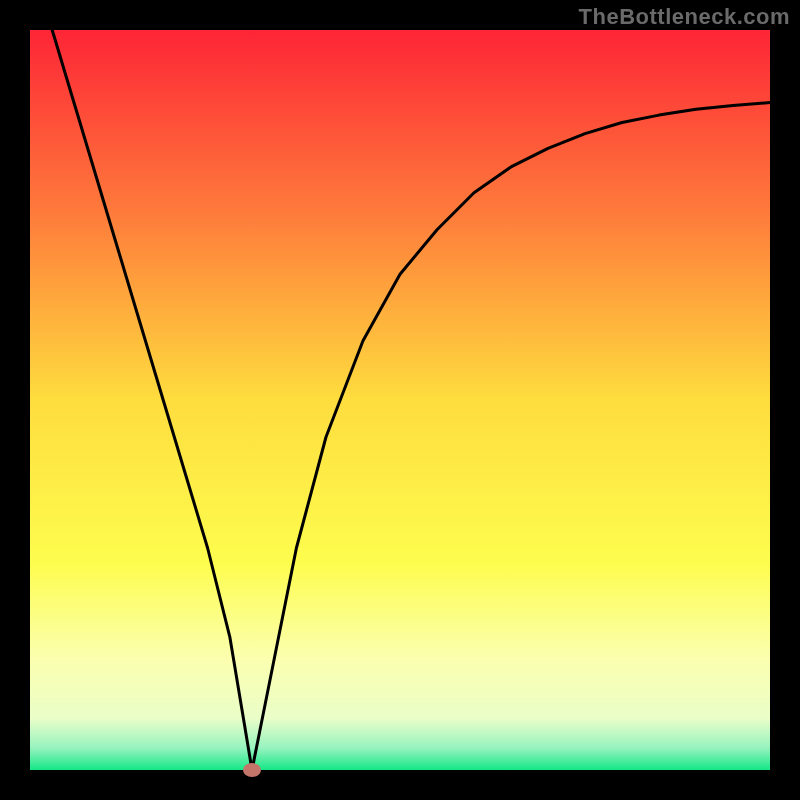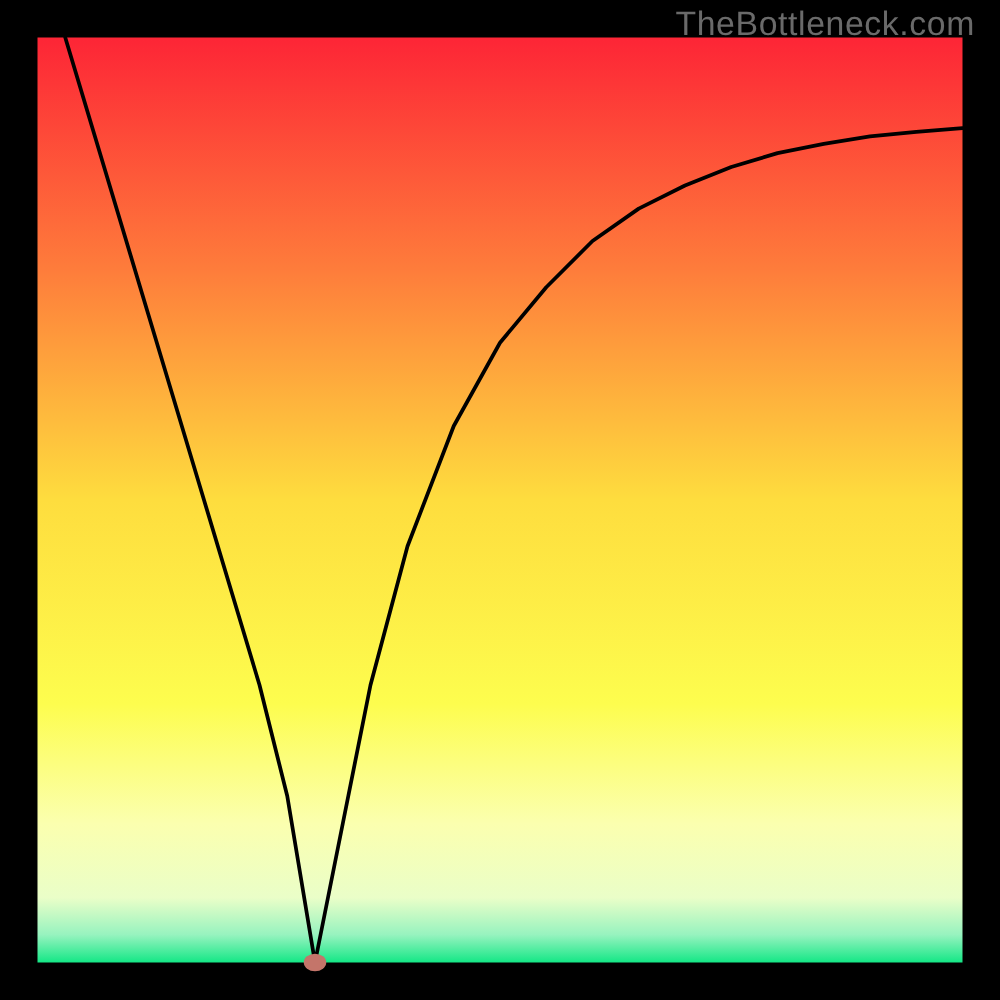--- a/index.html
+++ b/index.html
@@ -13,24 +13,24 @@
   }
   .outer {
     width: 800px;
     height: 800px;
     background: #000;
     position: relative;
   }
   .watermark {
     position: absolute;
     top: 4px;
-    right: 20px;
+    right: 10px;
     color: #6a6a6a;
-    font-size: 27px;
-    font-weight: 400;
+    font-size: 22px;
+    font-weight: 700;
     letter-spacing: 0.5px;
     z-index: 3;
   }
   svg {
     position: absolute;
     top: 0;
     left: 0;
   }
 </style>
 </head>

